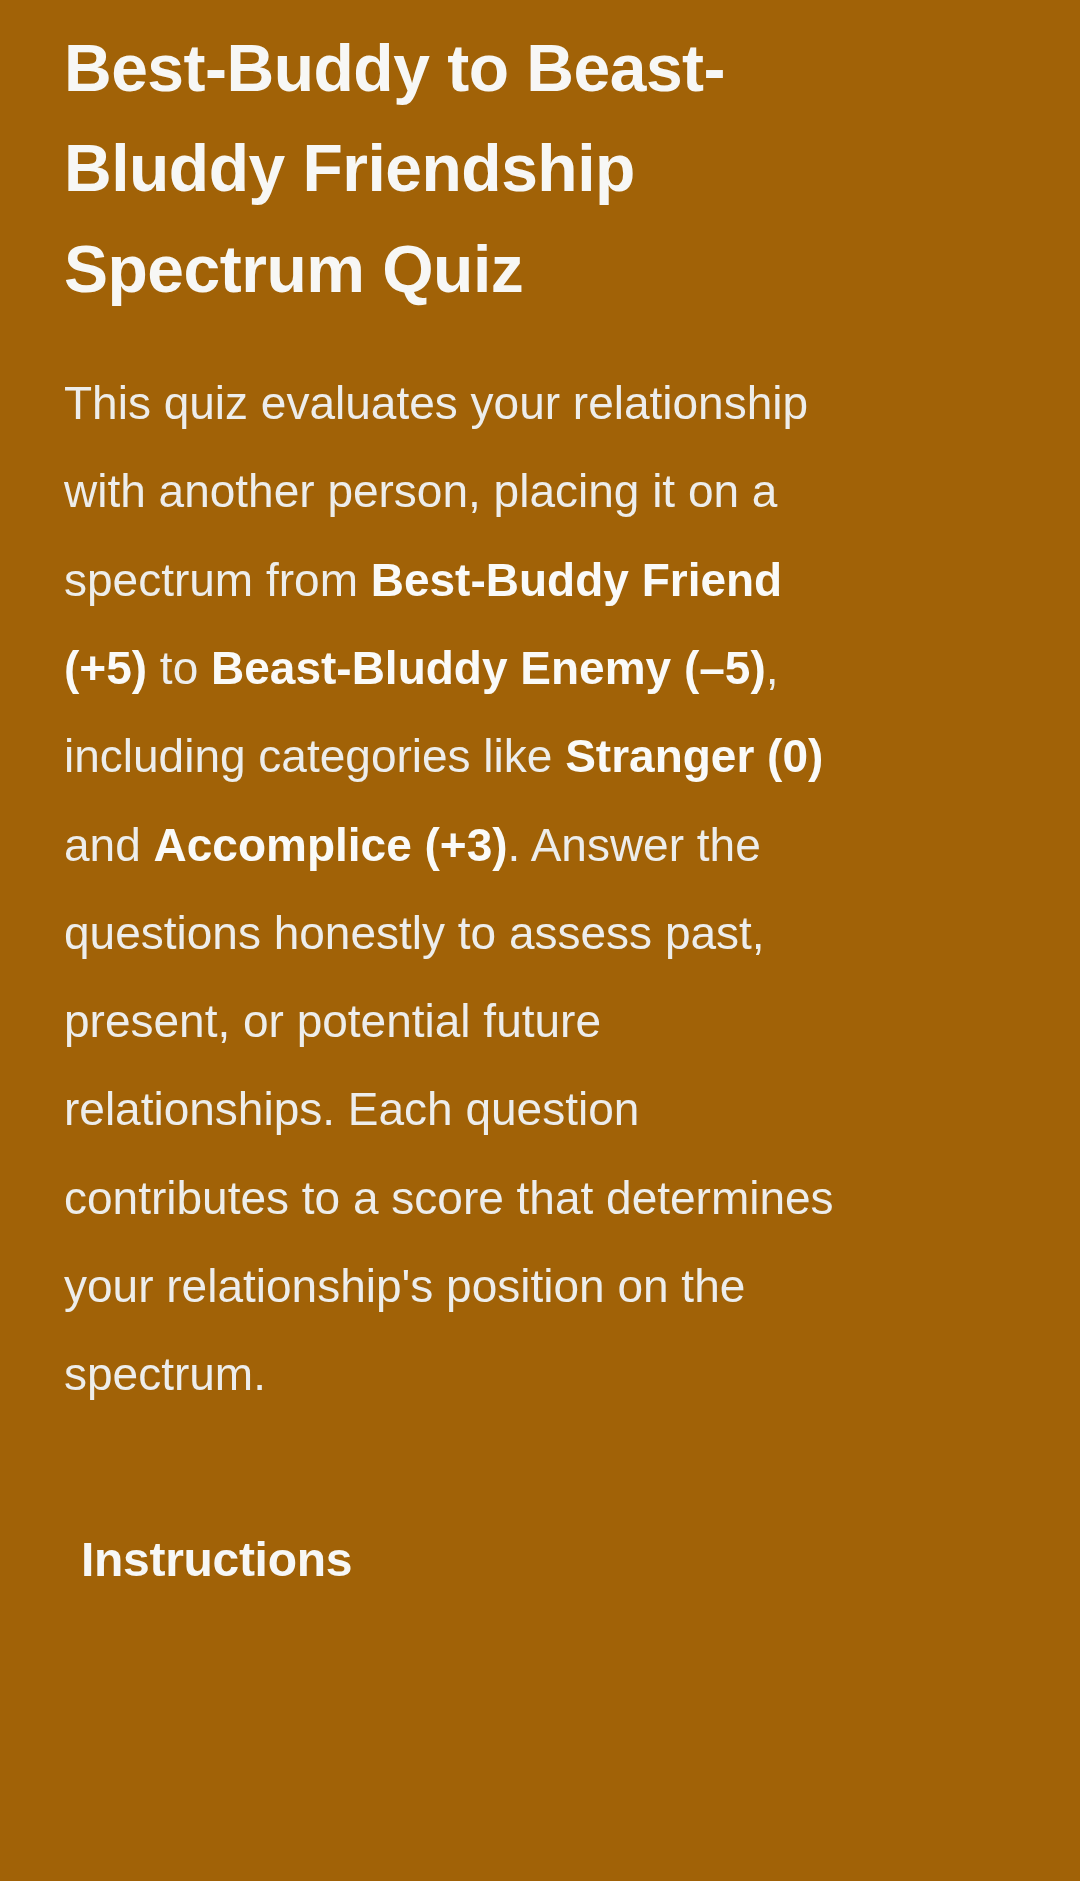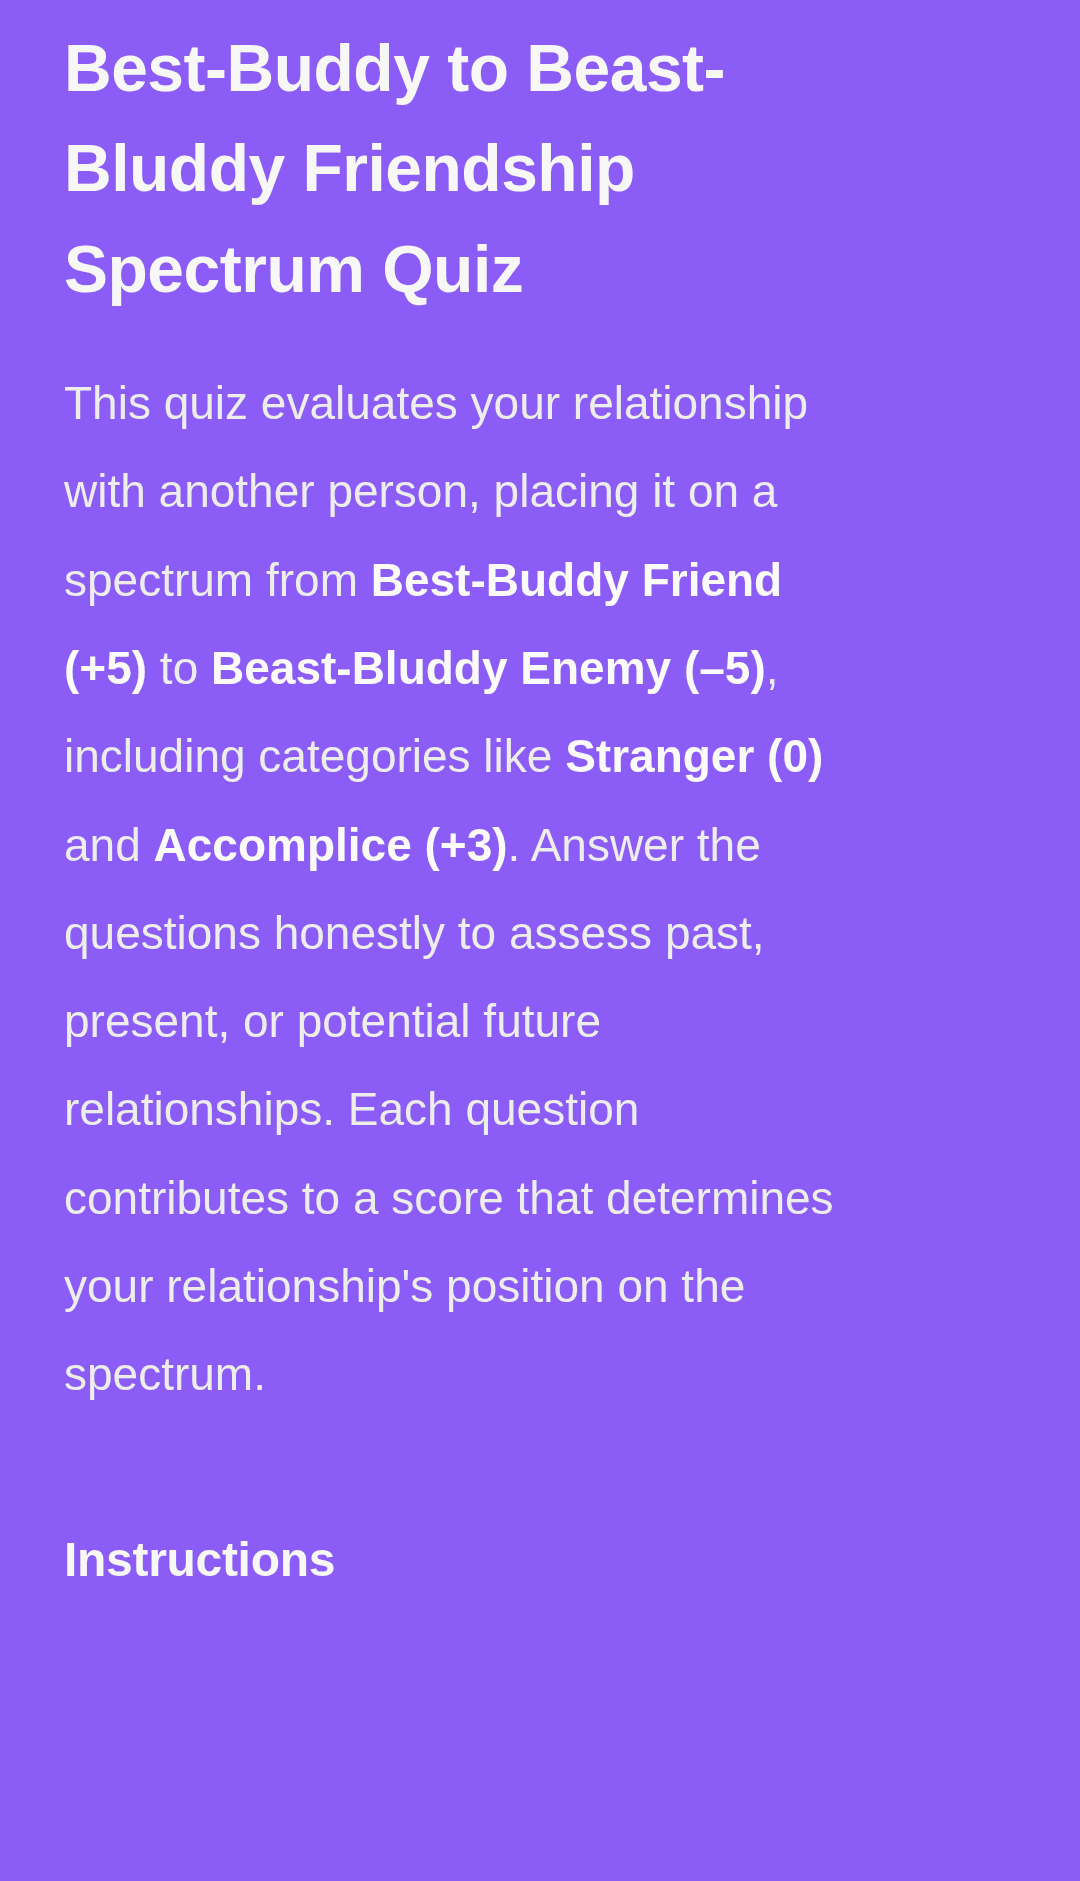--- a/index.html
+++ b/index.html
@@ -12,21 +12,21 @@
     width: 1080px;
     min-height: 1881px;
     font-family: "Liberation Sans", sans-serif;
     color: #f2f2f0;
     -webkit-font-smoothing: antialiased;
   }
 
   .page {
     width: 1080px;
     min-height: 1881px;
-    background: #8b5cf6;
+    background: #a16207;
     padding: 0 64px 0 64px;
     overflow: hidden;
   }
 
   .quiz-title {
     font-size: 66px;
     line-height: 1.52;
     font-weight: 700;
     letter-spacing: -0.5px;
     color: #f7f7f5;
@@ -49,21 +49,21 @@
     font-weight: 700;
     color: #fafaf8;
   }
 
   .section-heading {
     font-size: 48px;
     line-height: 1.3;
     font-weight: 700;
     letter-spacing: -0.3px;
     color: #f7f7f5;
-    margin: 110px 0 0 0;
+    margin: 110px 0 0 17px;
   }
 
   .instruction-list {
     list-style: none;
     margin: 26px 0 0 0;
     padding: 0;
   }
   .instruction-list li {
     position: relative;
     font-size: 34px;

